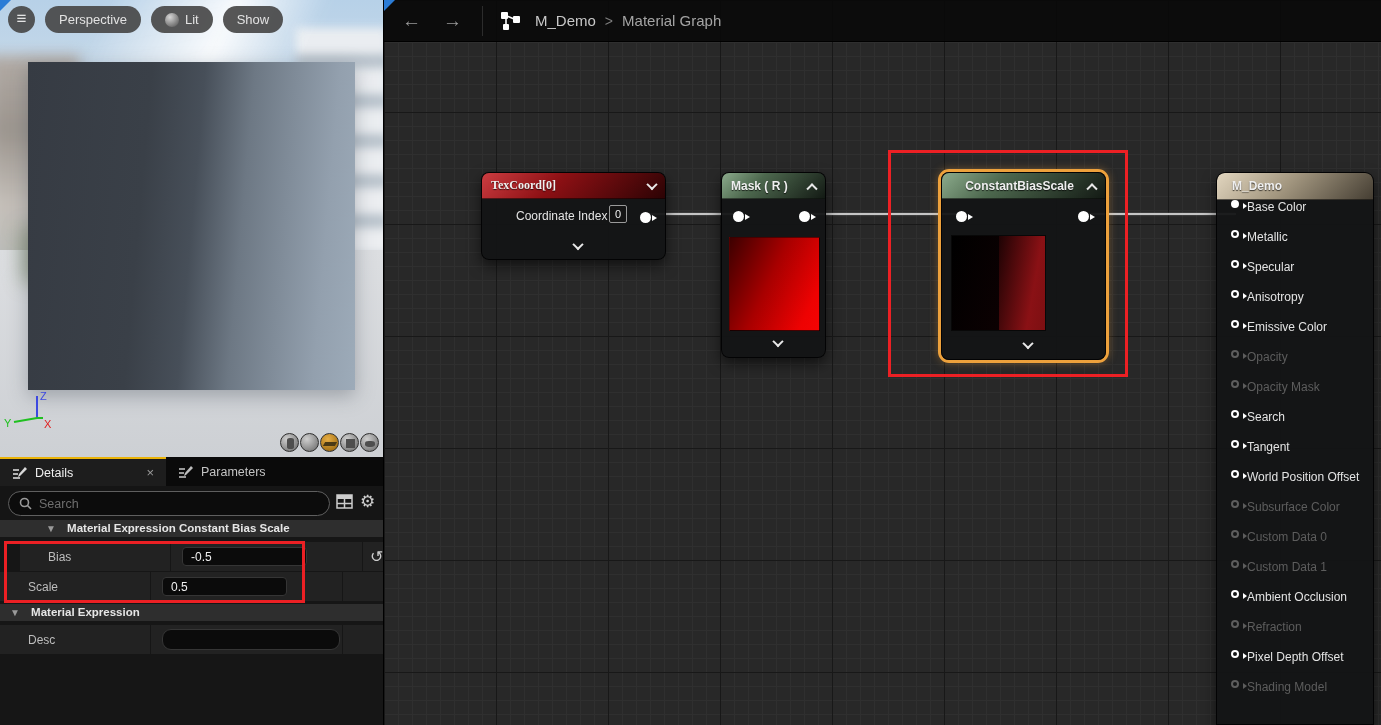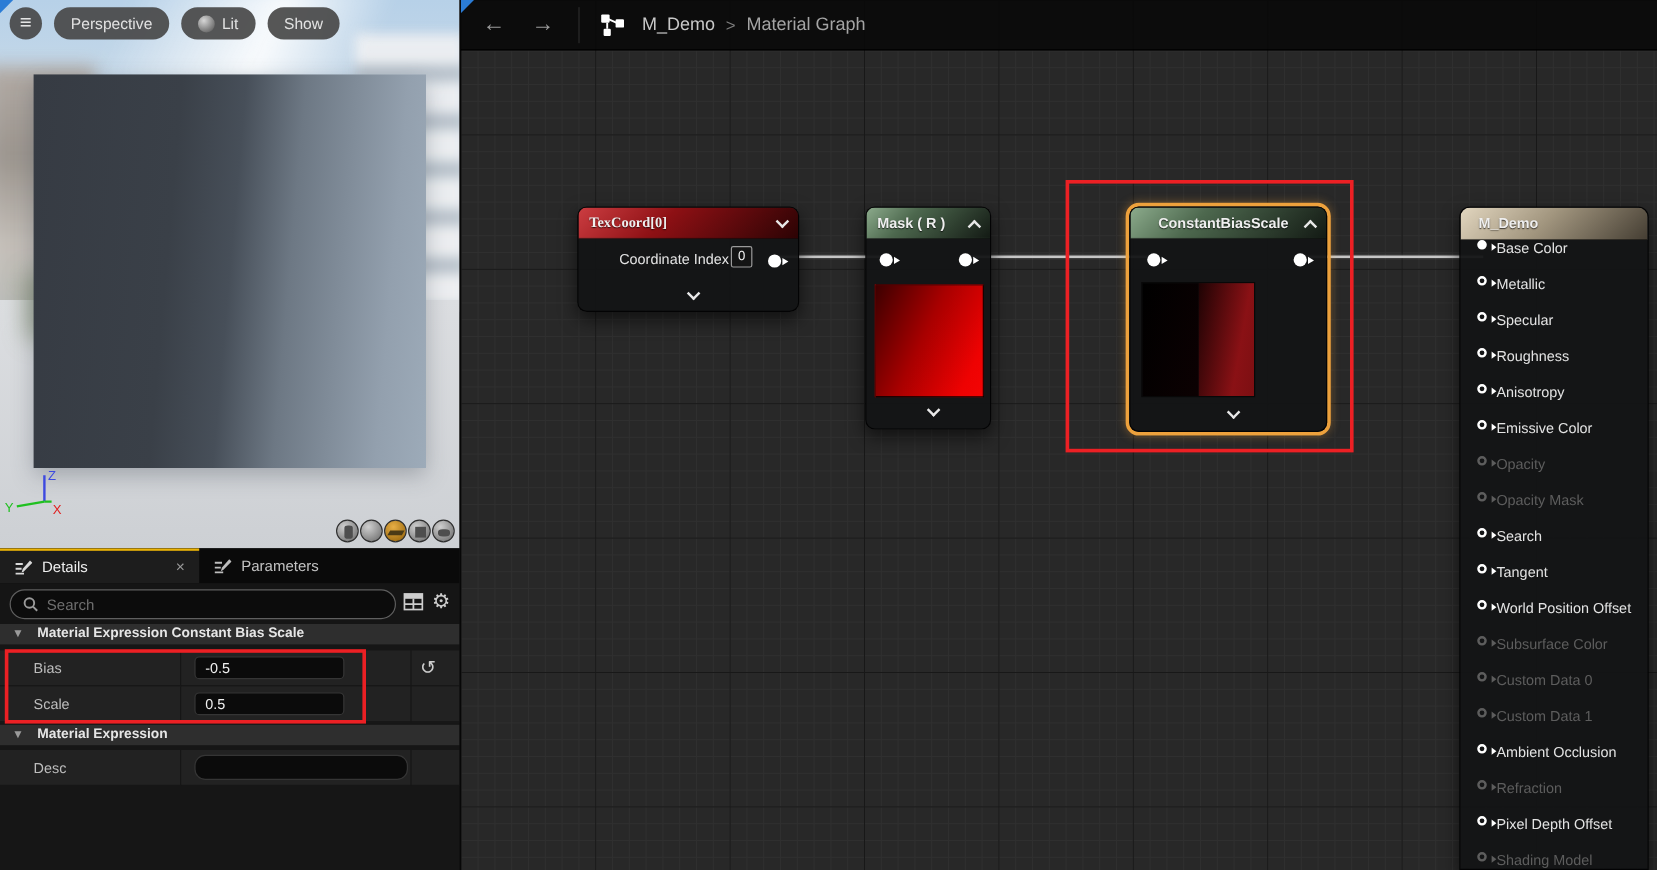--- a/index.html
+++ b/index.html
@@ -255,26 +255,26 @@
       </div>
       <svg class="sr-icon icon-table" width="17" height="15">
         <rect x="1" y="1" width="15" height="13" fill="none" stroke="#cdcdcd" stroke-width="1.5"></rect>
         <rect x="1" y="1" width="15" height="4" fill="#cdcdcd"></rect>
         <line x1="8.5" y1="5" x2="8.5" y2="14" stroke="#cdcdcd" stroke-width="1.5"></line>
         <line x1="1" y1="9.5" x2="16" y2="9.5" stroke="#cdcdcd" stroke-width="1.5"></line>
       </svg>
       <span class="sr-icon icon-gear">⚙</span>
     </div>
 
-    <div class="sect-head" style="top:63px;">
+    <div class="sect-head" style="top:63px;padding-left:36px;">
       <span class="tri">▼</span>
       <span>Material Expression Constant Bias Scale</span>
     </div>
 
-    <div class="prow" style="top:85px;">
+    <div class="prow" style="top:85px;margin-left:20px;">
       <span class="plabel">Bias</span>
       <span class="vdiv"></span>
       <input type="text" value="-0.5" style="">
       <span class="vdiv2"></span>
       <span class="reset-btn">↺</span>
     </div>
     <div class="prow" style="top:115px;">
       <span class="plabel">Scale</span>
       <span class="vdiv"></span>
       <input type="text" value="0.5" style="">
@@ -358,24 +358,20 @@
           <div class="mpin">
             <span class="ring"></span>
             <span>Metallic</span>
           </div>
 
           <div class="mpin">
             <span class="ring"></span>
             <span>Specular</span>
           </div>
 
-          <div class="mpin">
-            <span class="ring"></span>
-            <span>Roughness</span>
-          </div>
 
           <div class="mpin">
             <span class="ring"></span>
             <span>Anisotropy</span>
           </div>
 
           <div class="mpin">
             <span class="ring"></span>
             <span>Emissive Color</span>
           </div>

